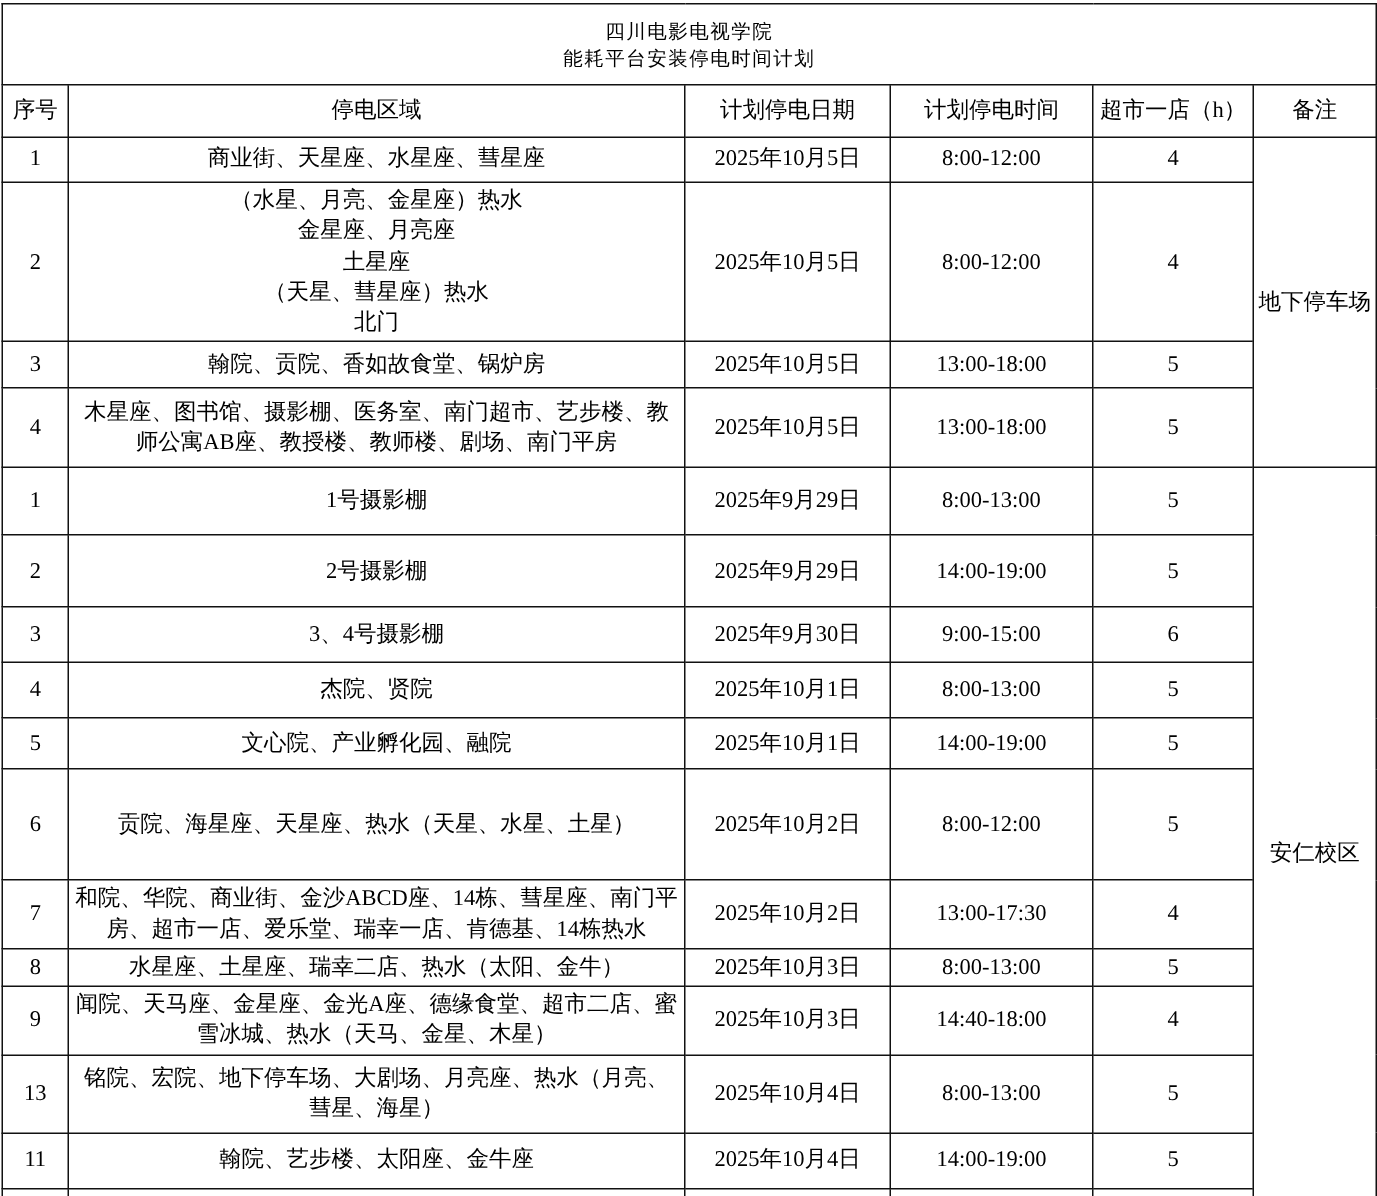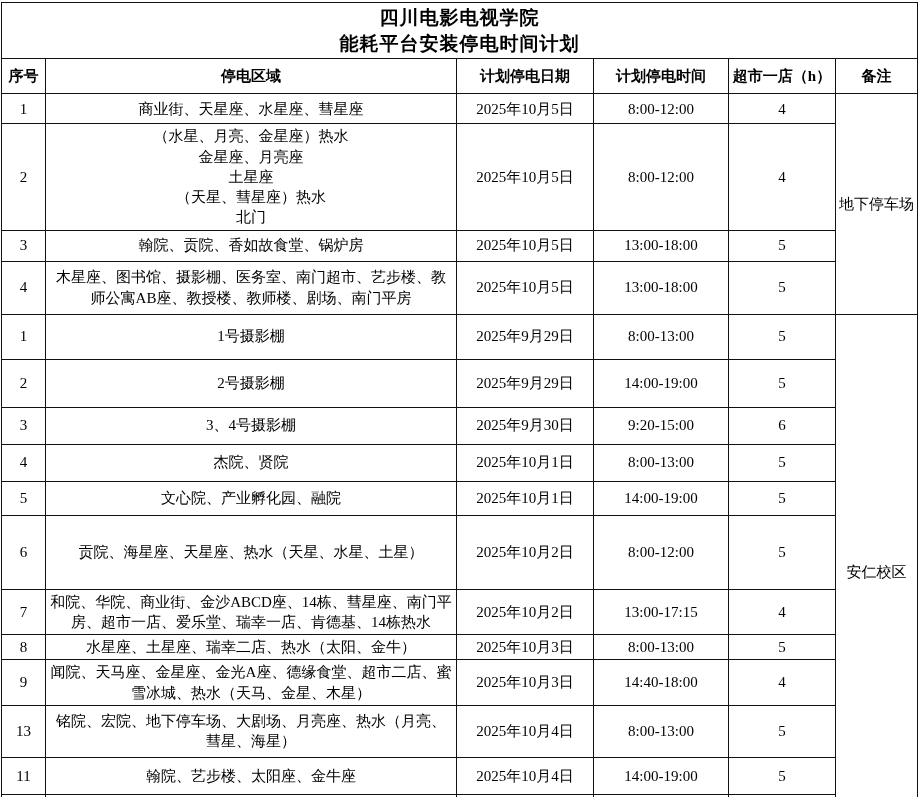--- a/index.html
+++ b/index.html
@@ -26,28 +26,28 @@
     border: 1.5px solid #111111;
     text-align: center;
     vertical-align: middle;
     padding: 2px 3px;
     font-size: 15px;
     line-height: 1.35;
     word-break: break-all;
   }
   tr.title-row th {
     height: 54px;
-    font-size: 19px;
-    font-weight: bold;
+    font-size: 13px;
+    font-weight: normal;
     line-height: 1.35;
     letter-spacing: 1px;
   }
   tr.header-row th {
     height: 35px;
-    font-weight: bold;
+    font-weight: normal;
     font-size: 15px;
   }
   td.cell-area div { display: block; }
   td.cell-remark { font-size: 15px; }
 </style>
 </head>
 <body>
 
 <div class="page">
   <table class="schedule">
@@ -135,21 +135,21 @@
           <td class="cell-date">2025年9月29日</td>
           <td class="cell-time">14:00-19:00</td>
           <td class="cell-hours">5</td>
         </tr>
         <tr style="height: 37px;">
           <td class="cell-no">3</td>
           <td class="cell-area">
             <div>3、4号摄影棚</div>
           </td>
           <td class="cell-date">2025年9月30日</td>
-          <td class="cell-time">9:20-15:00</td>
+          <td class="cell-time">9:00-15:00</td>
           <td class="cell-hours">6</td>
         </tr>
         <tr style="height: 37px;">
           <td class="cell-no">4</td>
           <td class="cell-area">
             <div>杰院、贤院</div>
           </td>
           <td class="cell-date">2025年10月1日</td>
           <td class="cell-time">8:00-13:00</td>
           <td class="cell-hours">5</td>
@@ -171,21 +171,21 @@
           <td class="cell-date">2025年10月2日</td>
           <td class="cell-time">8:00-12:00</td>
           <td class="cell-hours">5</td>
         </tr>
         <tr style="height: 44px;">
           <td class="cell-no">7</td>
           <td class="cell-area">
             <div>和院、华院、商业街、金沙ABCD座、14栋、彗星座、南门平房、超市一店、爱乐堂、瑞幸一店、肯德基、14栋热水</div>
           </td>
           <td class="cell-date">2025年10月2日</td>
-          <td class="cell-time">13:00-17:15</td>
+          <td class="cell-time">13:00-17:30</td>
           <td class="cell-hours">4</td>
         </tr>
         <tr style="height: 22px;">
           <td class="cell-no">8</td>
           <td class="cell-area">
             <div>水星座、土星座、瑞幸二店、热水（太阳、金牛）</div>
           </td>
           <td class="cell-date">2025年10月3日</td>
           <td class="cell-time">8:00-13:00</td>
           <td class="cell-hours">5</td>

